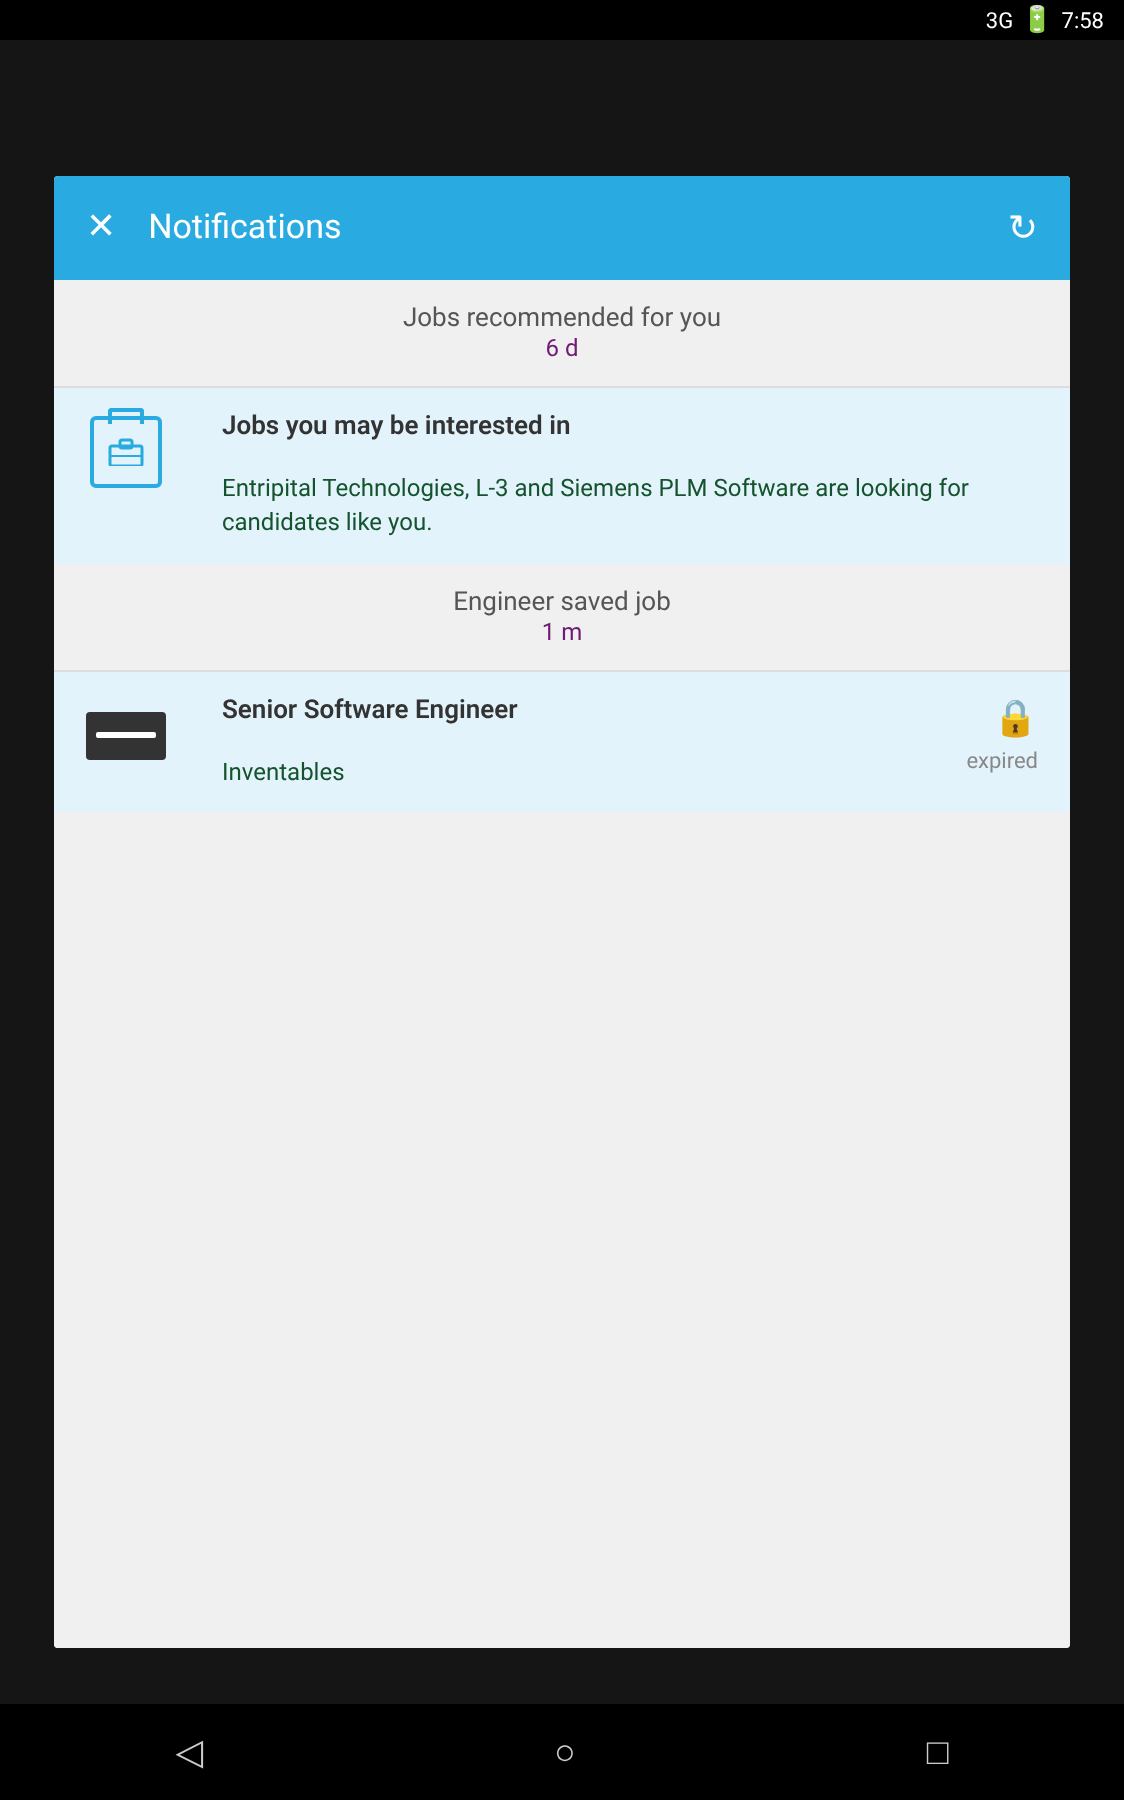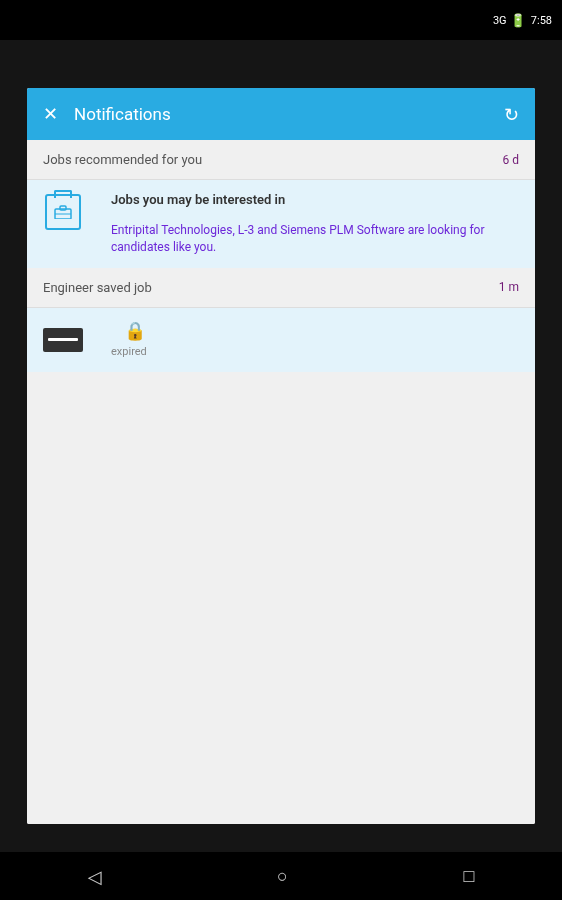--- a/index.html
+++ b/index.html
@@ -17,21 +17,21 @@
     .bg-content {
       position: absolute;
       top: 0; left: 0; right: 0; bottom: 0;
       background: #2a2a2a;
     }
 
     
     .status-bar {
       position: absolute;
       top: 0; left: 0; right: 0;
-      height: 40px;
+      height: 20px;
       background: #000;
       display: flex;
       align-items: center;
       justify-content: flex-end;
       padding: 0 10px;
       z-index: 100;
     }
 
     .status-icons {
       display: flex;
@@ -120,20 +120,21 @@
       background: #f0f0f0;
     }
 
     
     .section-header {
       display: flex;
       align-items: center;
       justify-content: space-between;
       padding: 12px 16px;
       background: #f0f0f0;
+      flex-direction: column;
     }
 
     .section-title {
       font-size: 13px;
       color: #555;
     }
 
     .section-time {
       font-size: 12px;
       color: #701a75;
@@ -206,21 +207,21 @@
 
     .notification-title {
       font-size: 13px;
       font-weight: 600;
       color: #333;
       margin-bottom: 3px;
     }
 
     .notification-body {
       font-size: 12px;
-      color: #6d28d9;
+      color: #14532d;
       line-height: 1.4;
       margin-top: 15px;
     }
 
     .notification-right {
       display: flex;
       flex-direction: column;
       align-items: flex-end;
       gap: 4px;
     }
@@ -285,20 +286,24 @@
       <span class="section-title">Engineer saved job</span>
       <span class="section-time">1 m</span>
     </div>
 
     <div class="notification-item">
       <div class="notification-icon">
         <div class="company-logo">
           <div class="company-logo-bar"></div>
         </div>
       </div>
+      <div class="notification-content">
+        <div class="notification-title">Senior Software Engineer</div>
+        <div class="notification-body">Inventables</div>
+      </div>
       <div class="notification-right">
         <span class="lock-icon">🔒</span>
         <span class="expired-text">expired</span>
       </div>
     </div>
 
   </div>
 </div>
 
 <div class="nav-bar">

